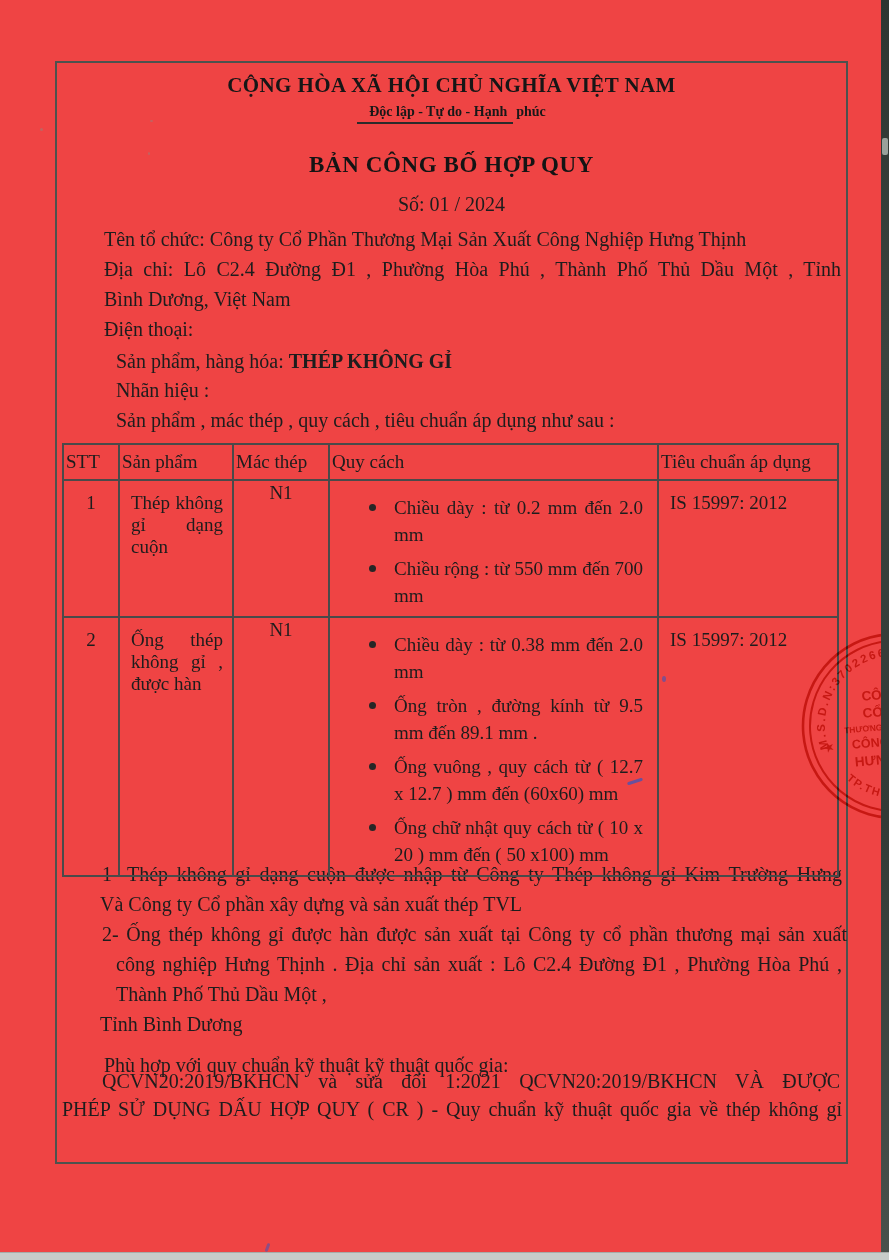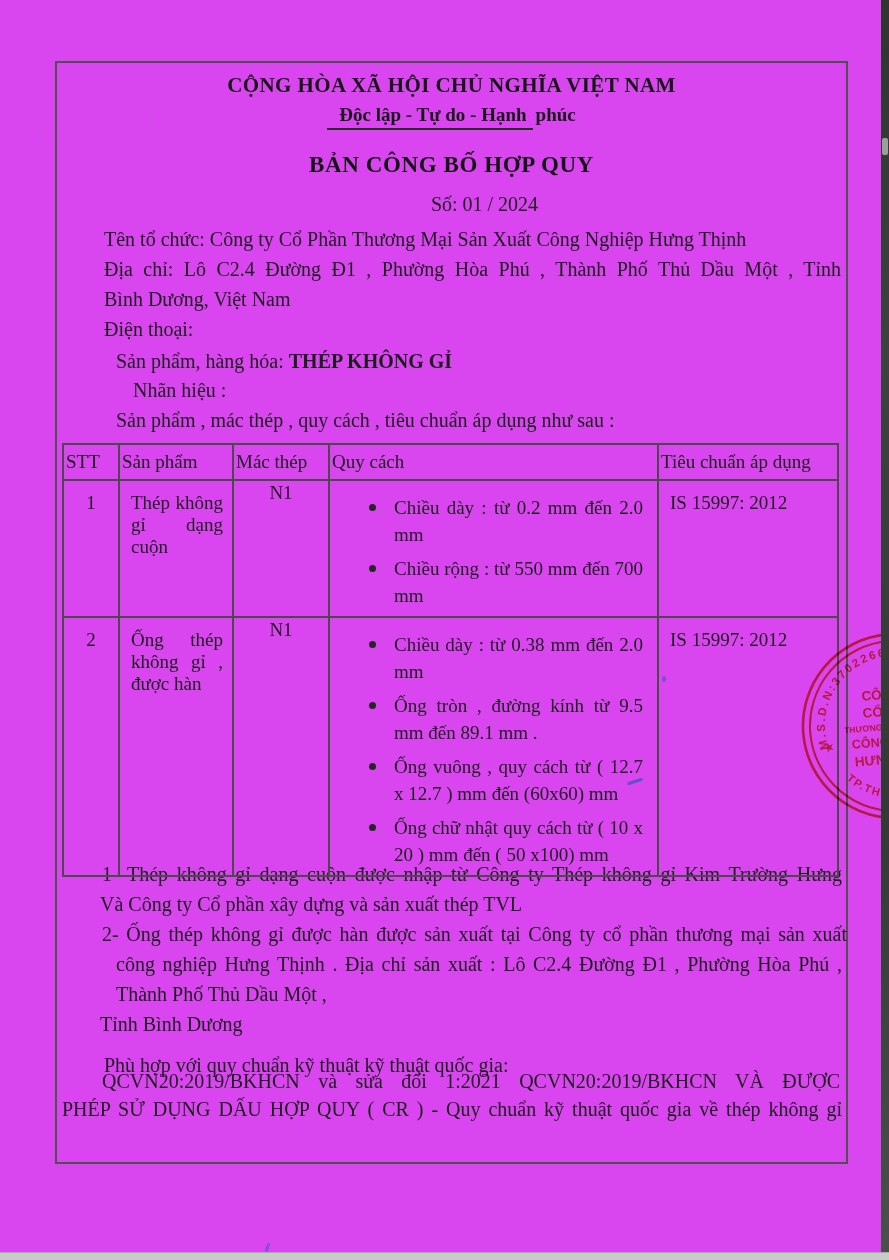--- a/index.html
+++ b/index.html
@@ -1,31 +1,31 @@
 <!DOCTYPE html>
 <html><head>
 <meta charset="utf-8">
 <style>
   html,body{margin:0;padding:0;background:#e8e8e8;}
   .page{
-    position:relative;width:889px;height:1260px;background:#d946ef;
+    position:relative;width:889px;height:1260px;background:#ef4444;
     overflow:hidden;font-family:"Liberation Serif","DejaVu Serif",serif;
     color:#1d1d1d;
   }
   .border-box{
     position:absolute;left:55px;top:61px;width:793px;height:1103px;
     border:2px solid #4d524e;box-sizing:border-box;z-index:0;
   }
   .hline{position:absolute;left:55px;width:793px;text-align:center;white-space:nowrap;}
   .h-country{top:73px;font-size:21px;font-weight:bold;letter-spacing:.4px;color:#161616;}
-  .h-motto{top:104px;font-size:19px;font-weight:bold;color:#181818;}
+  .h-motto{top:104px;font-size:14px;font-weight:bold;color:#181818;}
   .h-motto .uline{border-bottom:2px solid #2b2b2b;padding:0 6px 3px 12px;}
   .h-motto .tail{margin-left:3px;}
   .h-title{top:152px;font-size:23px;font-weight:bold;letter-spacing:.6px;color:#141414;}
-  .h-number{top:193px;font-size:20px;padding-left:33px;}
+  .h-number{top:193px;font-size:20px;}
   .tline{position:absolute;font-size:20px;line-height:26px;white-space:nowrap;}
   .jline{white-space:normal;text-align:justify;text-align-last:justify;}
   .b{font-weight:bold;}
   
   table.spec{
     position:absolute;left:62px;top:443px;width:775px;
     border-collapse:collapse;table-layout:fixed;font-size:19px;z-index:1;
   }
   table.spec th,table.spec td{border:2px solid #4a4a4a;}
   table.spec th{font-weight:normal;text-align:left;padding:6px 2px;height:35px;box-sizing:border-box;}
@@ -73,21 +73,21 @@
   <div class="hline h-title">BẢN CÔNG BỐ HỢP QUY</div>
   <div class="hline h-number">Số: 01 / 2024</div>
 
   <div class="tline" style="left:104px;top:226px;">Tên tổ chức: Công ty Cổ Phần Thương Mại Sản Xuất Công Nghiệp Hưng Thịnh</div>
   <div class="tline jline" style="left:104px;top:256px;width:737px;">Địa chỉ: Lô C2.4 Đường Đ1 , Phường Hòa Phú , Thành Phố Thủ Dầu Một , Tỉnh</div>
   <div class="tline" style="left:104px;top:286px;">Bình Dương, Việt Nam</div>
   <div class="tline" style="left:104px;top:316px;">Điện thoại:</div>
   <div class="tline" style="left:116px;top:348px;">
     <span>Sản phẩm, hàng hóa: </span><span class="b">THÉP KHÔNG GỈ</span>
   </div>
-  <div class="tline" style="left:133px;top:377px;text-align:center;">Nhãn hiệu :</div>
+  <div class="tline" style="left:116px;top:377px;text-align:center;">Nhãn hiệu :</div>
   <div class="tline" style="left:116px;top:407px;">Sản phẩm , mác thép , quy cách , tiêu chuẩn áp dụng như sau :</div>
 
   <table class="spec">
     <colgroup>
       <col style="width:56px">
         <col style="width:114px">
         <col style="width:96px">
         <col style="width:329px">
         <col style="width:180px">
     </colgroup>

